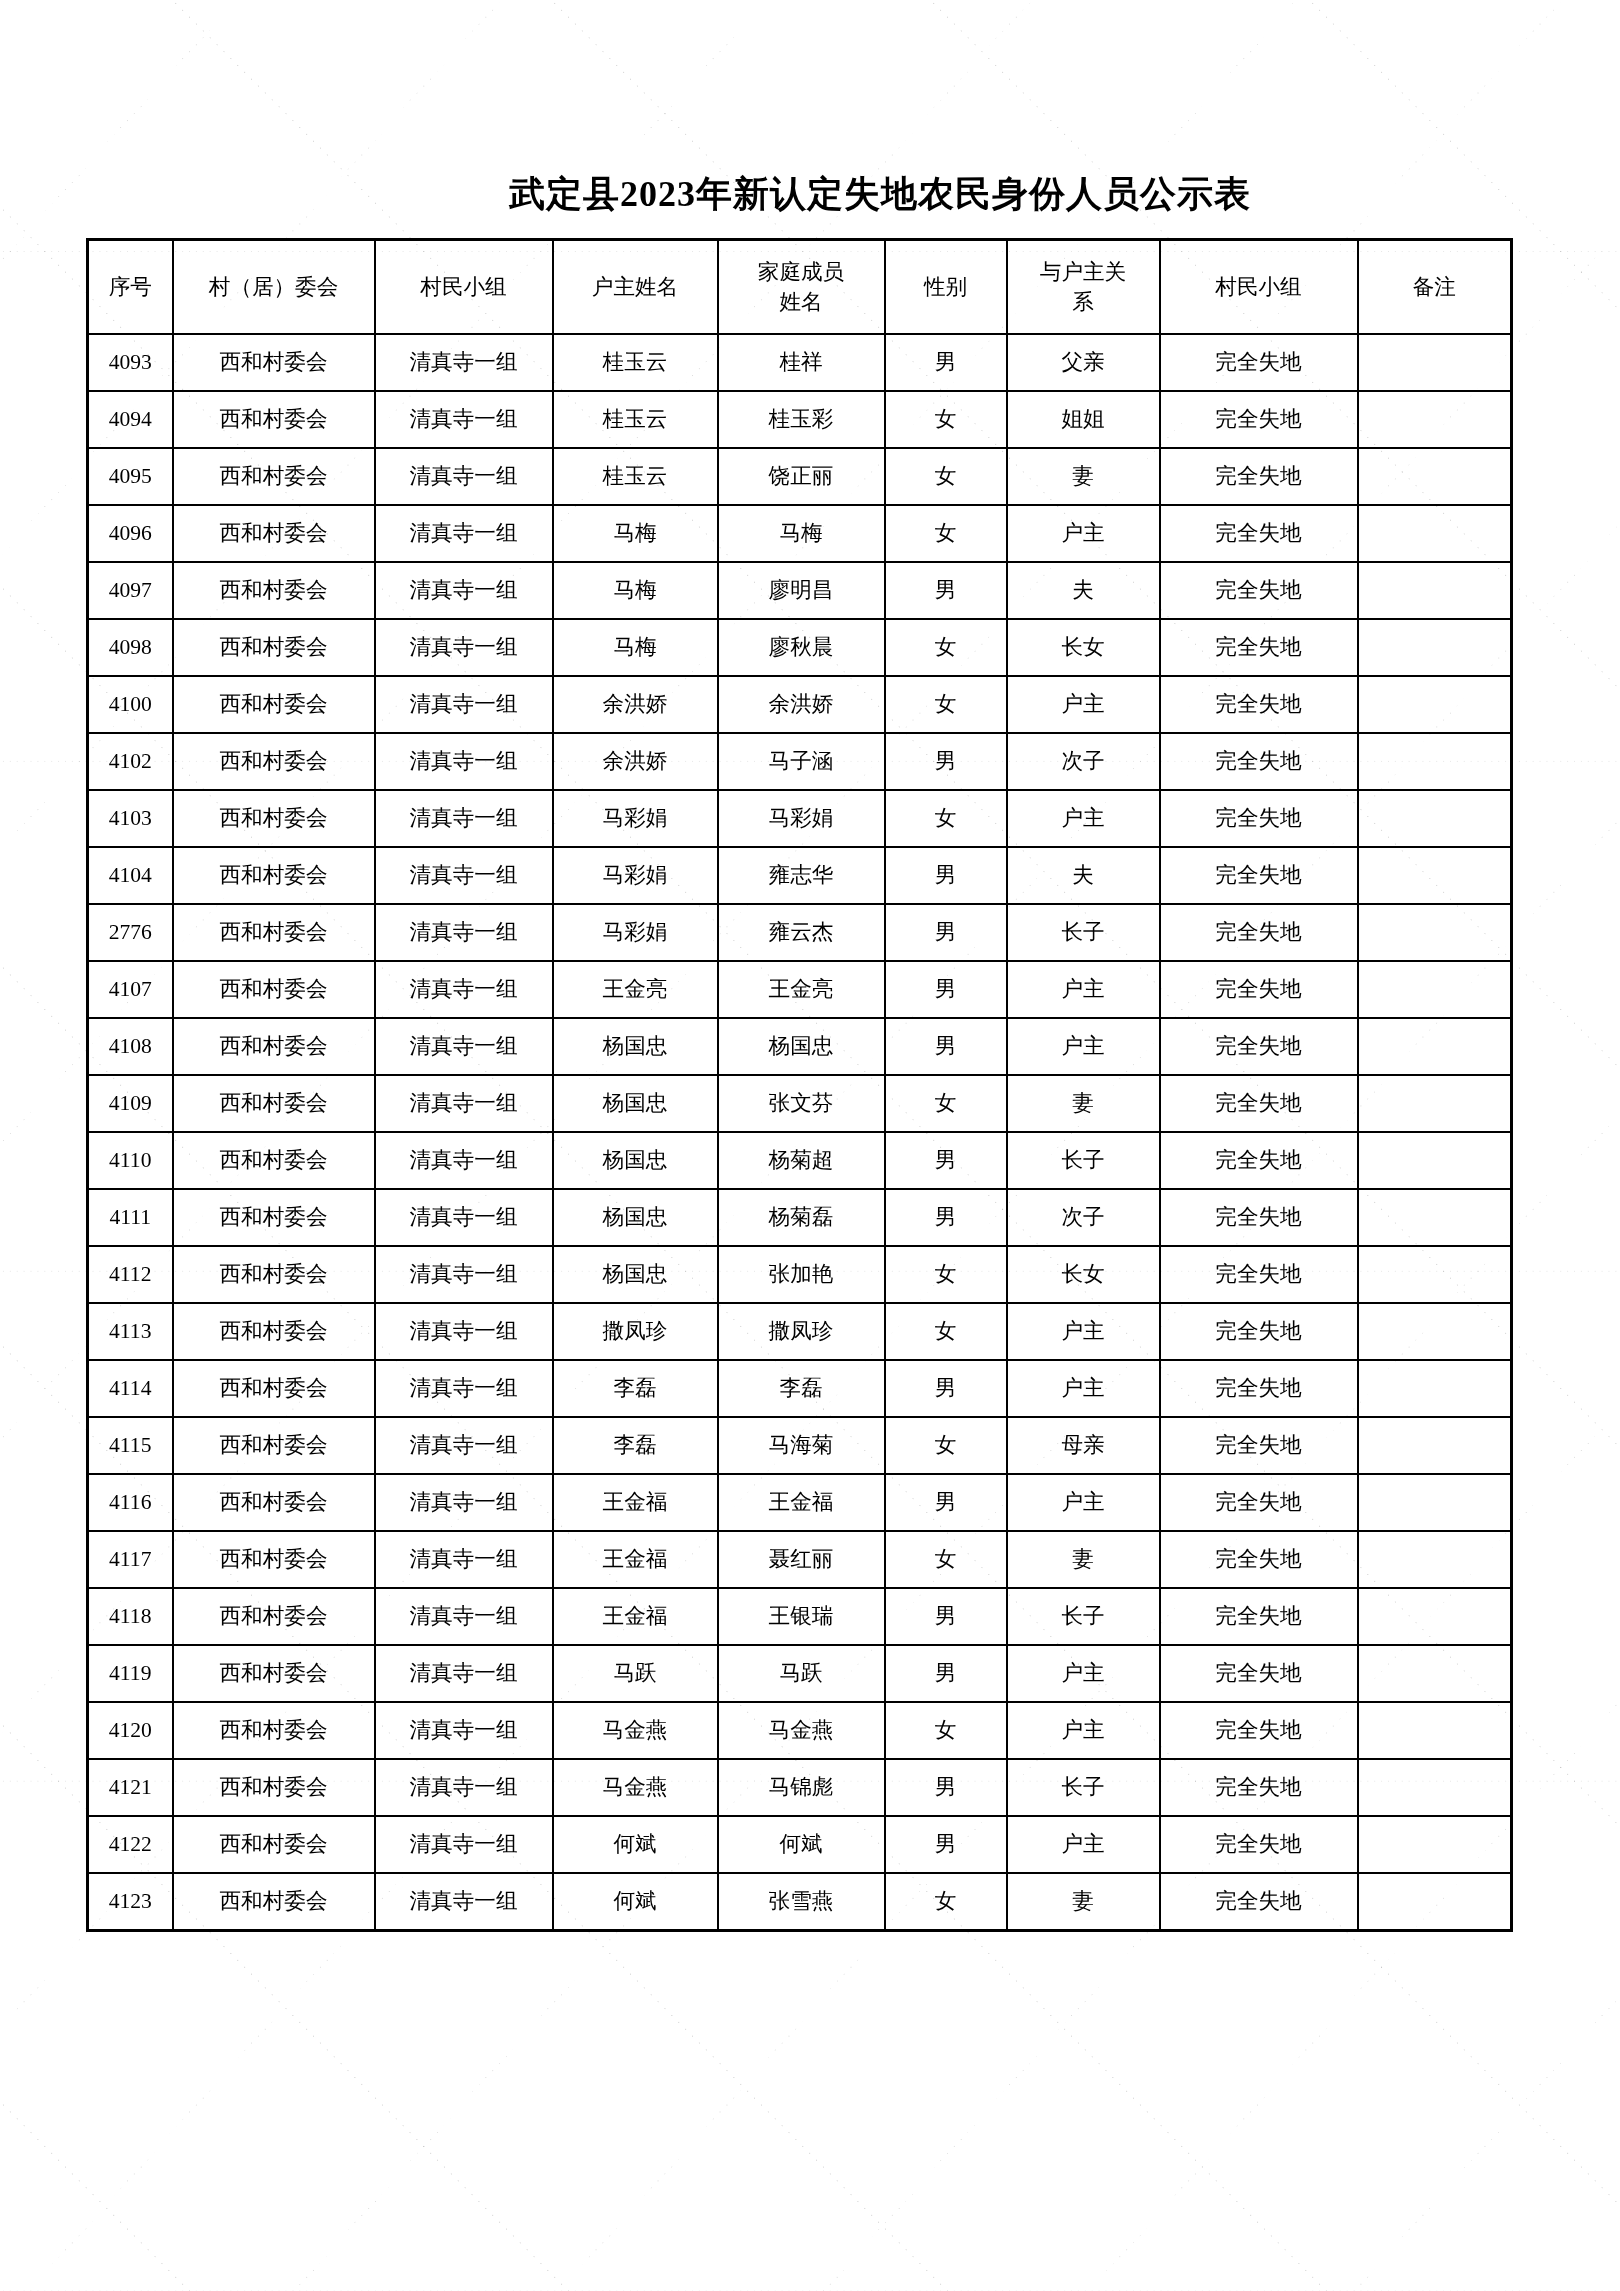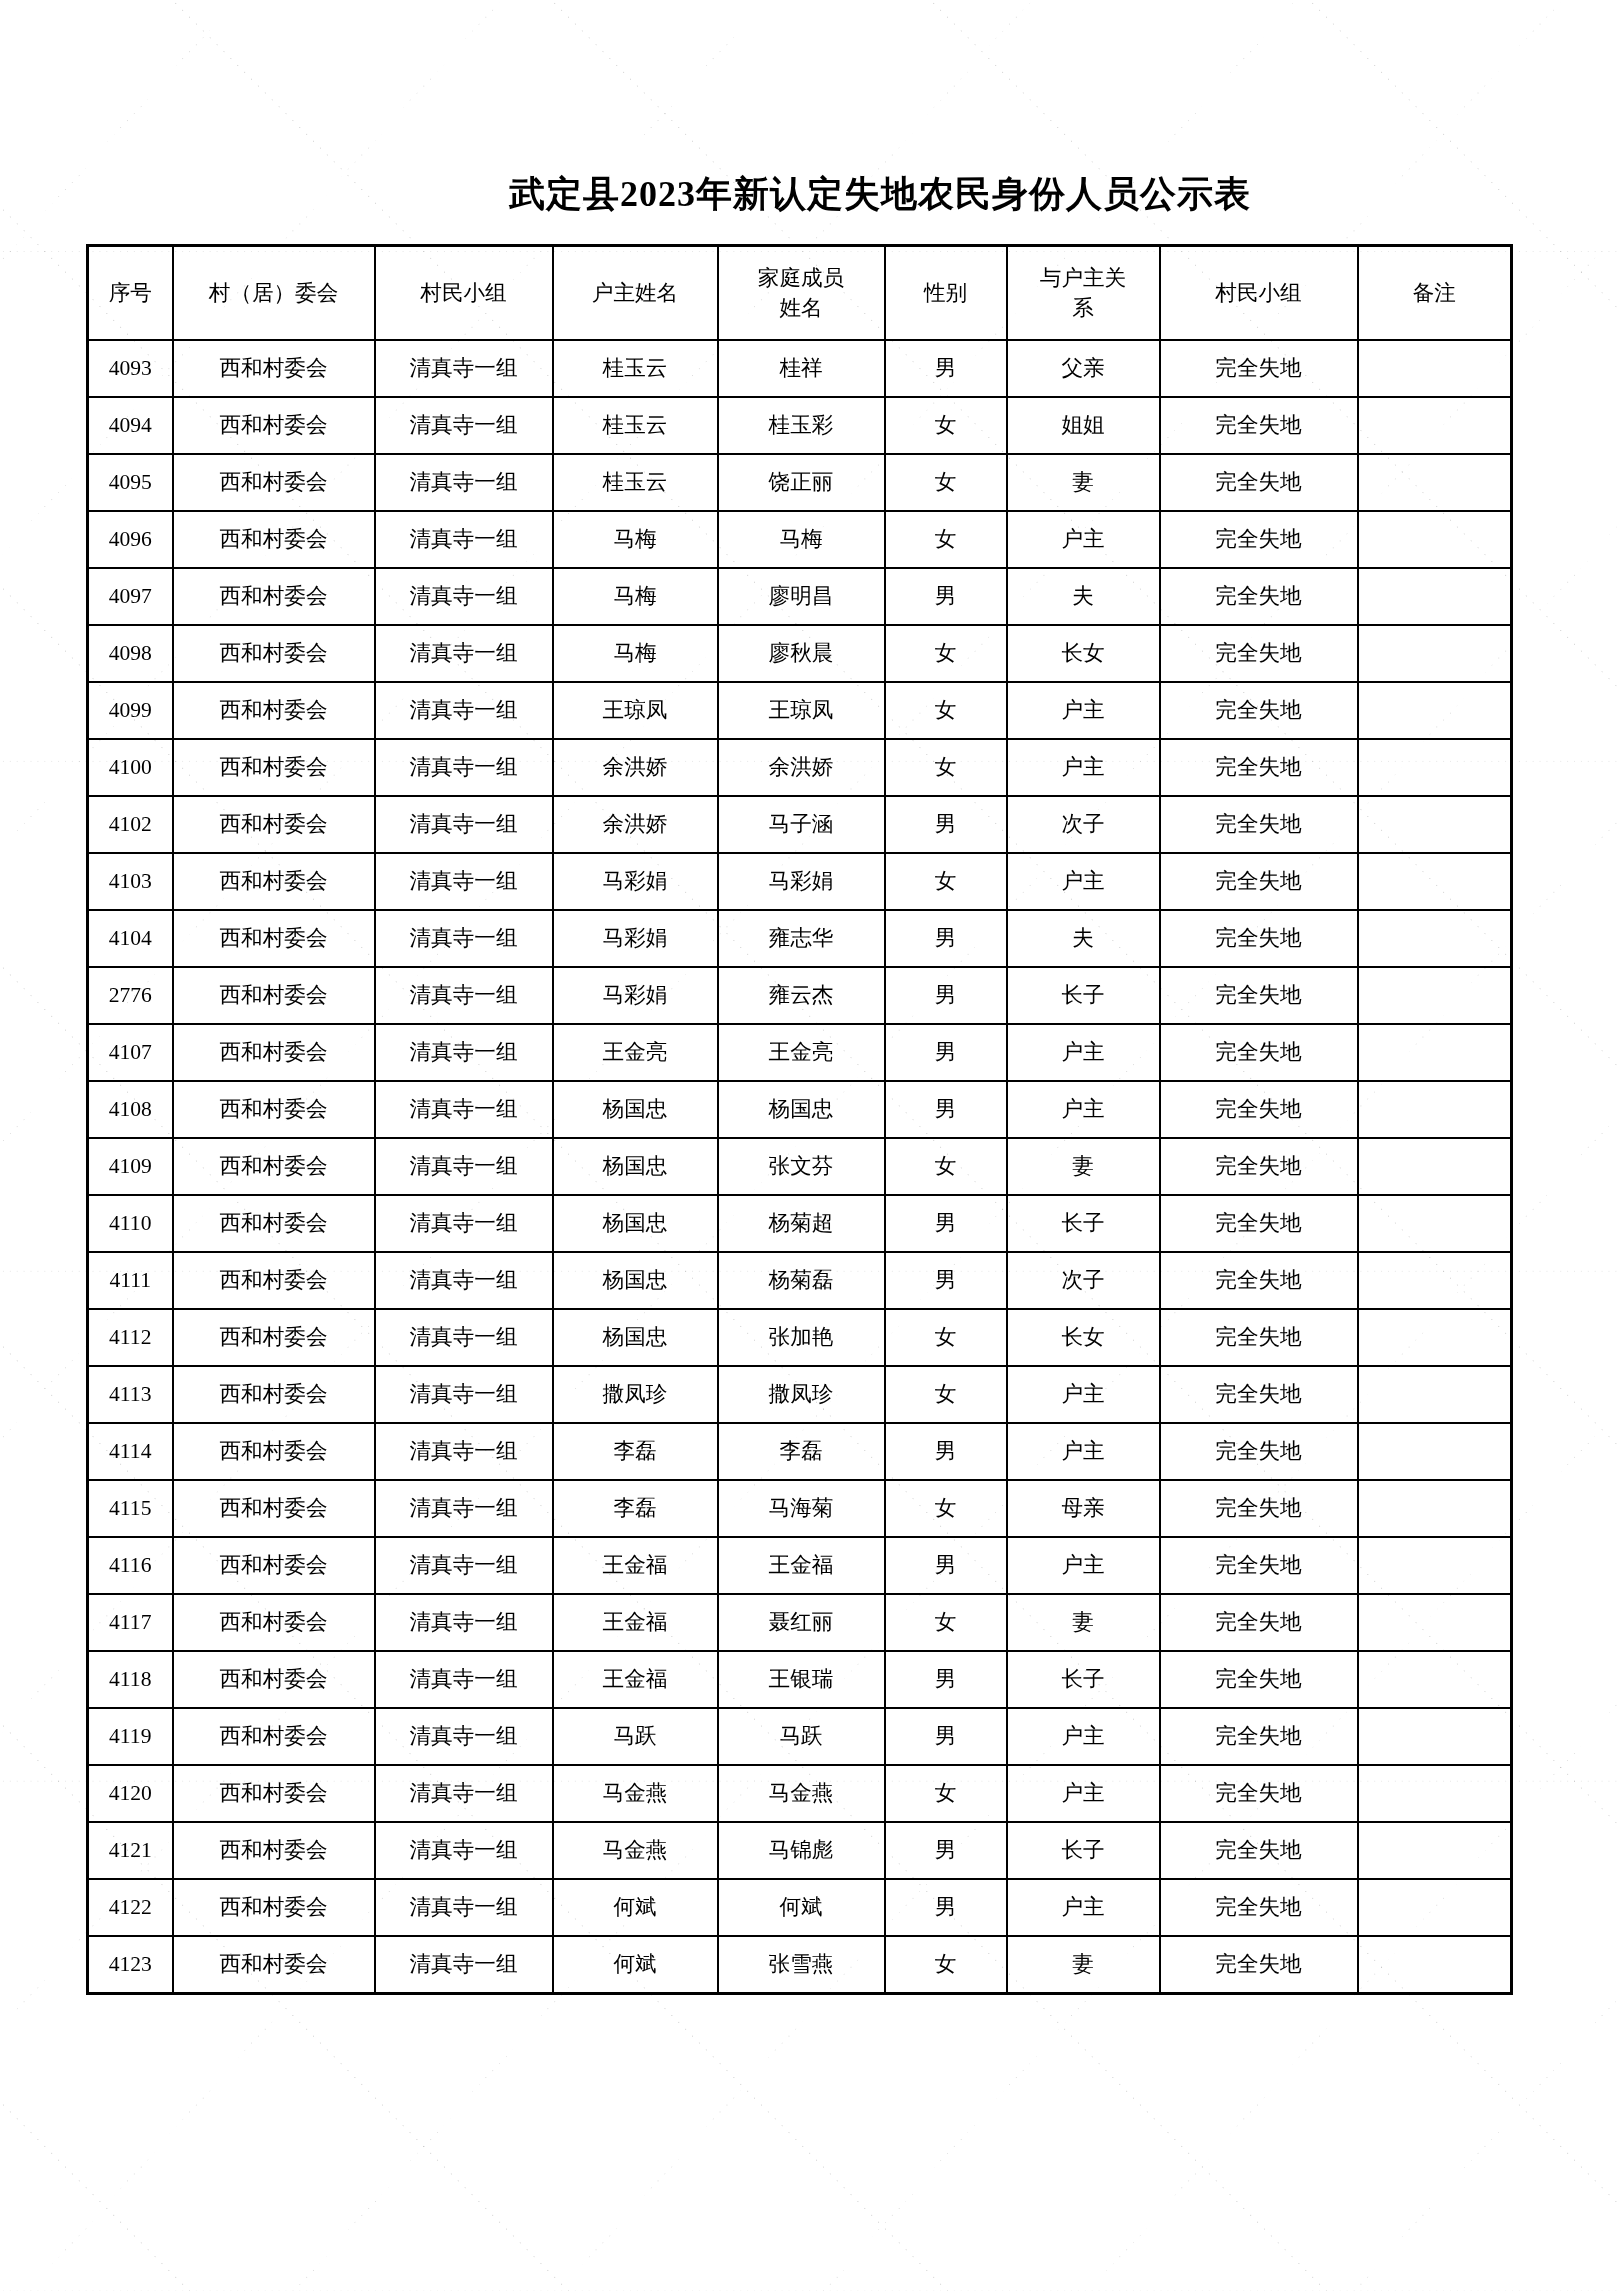--- a/index.html
+++ b/index.html
@@ -49,21 +49,21 @@
   h1.doc-title {
     margin: 173px 0 0 0;
     text-align: center;
     font-size: 36px;
     font-weight: bold;
     letter-spacing: 1px;
     line-height: 1.2;
     font-family: "Liberation Serif", "DejaVu Serif", serif;
   }
   table.notice {
-    margin-top: 28px;
+    margin-top: 22px;
     width: 1423px;
     border-collapse: collapse;
     table-layout: fixed;
     border: 3.9px solid #000;
     font-size: 21.6px;
   }
   table.notice th,
   table.notice td {
     border: 2.9px solid #000;
     text-align: center;
@@ -178,31 +178,20 @@
           <td>西和村委会</td>
           <td>清真寺一组</td>
           <td>马梅</td>
           <td>廖秋晨</td>
           <td>女</td>
           <td>长女</td>
           <td>完全失地</td>
           <td></td>
         </tr>
         <tr>
-          <td>4099</td>
-          <td>西和村委会</td>
-          <td>清真寺一组</td>
-          <td>王琼凤</td>
-          <td>王琼凤</td>
-          <td>女</td>
-          <td>户主</td>
-          <td>完全失地</td>
-          <td></td>
-        </tr>
-        <tr>
           <td>4100</td>
           <td>西和村委会</td>
           <td>清真寺一组</td>
           <td>余洪娇</td>
           <td>余洪娇</td>
           <td>女</td>
           <td>户主</td>
           <td>完全失地</td>
           <td></td>
         </tr>

